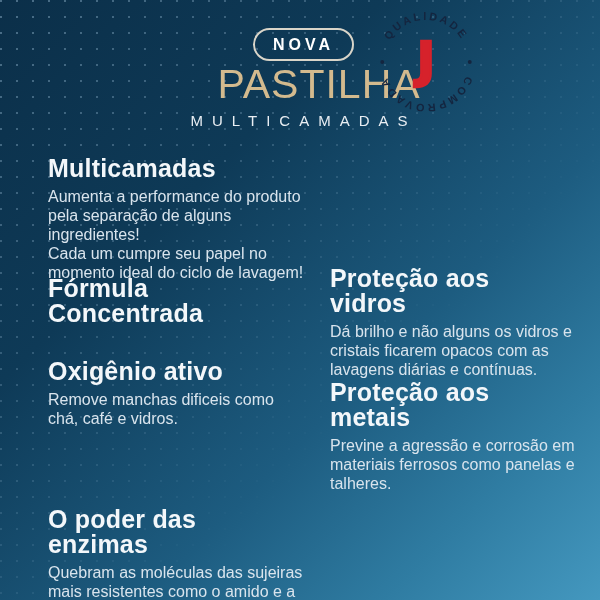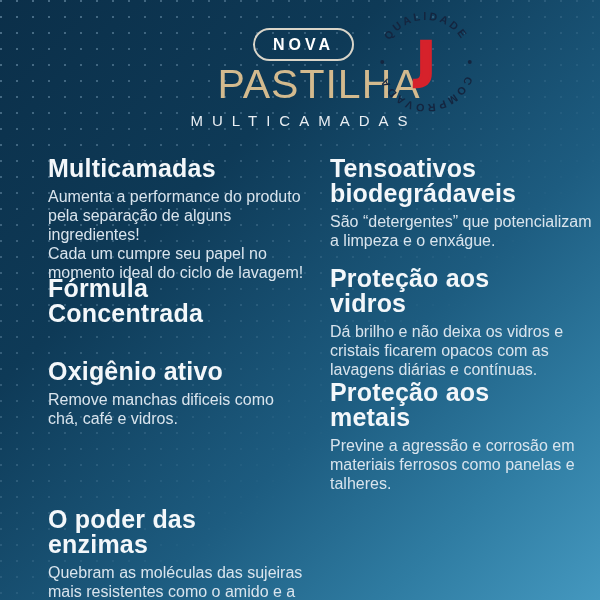--- a/index.html
+++ b/index.html
@@ -115,31 +115,25 @@
   </div>
 
   <div class="section s4">
     <h2>O poder das
 enzimas</h2>
     <p>Quebram as moléculas das sujeiras
 mais resistentes como o amido e a
 proteina (batatas, carnes e ovos).</p>
   </div>
 
-  <div class="section s5">
-    <h2>Tensoativos
-biodegrádaveis</h2>
-    <p>São “detergentes” que potencializam
-a limpeza e o enxágue.</p>
-  </div>
 
   <div class="section s6">
     <h2>Proteção aos
 vidros</h2>
-    <p>Dá brilho e não deixa os vidros e
+    <p>Dá brilho e não alguns os vidros e
 cristais ficarem opacos com as
 lavagens diárias e contínuas.</p>
   </div>
 
   <div class="section s7">
     <h2>Proteção aos
 metais</h2>
     <p>Previne a agressão e corrosão em
 materiais ferrosos como panelas e
 talheres.</p>

